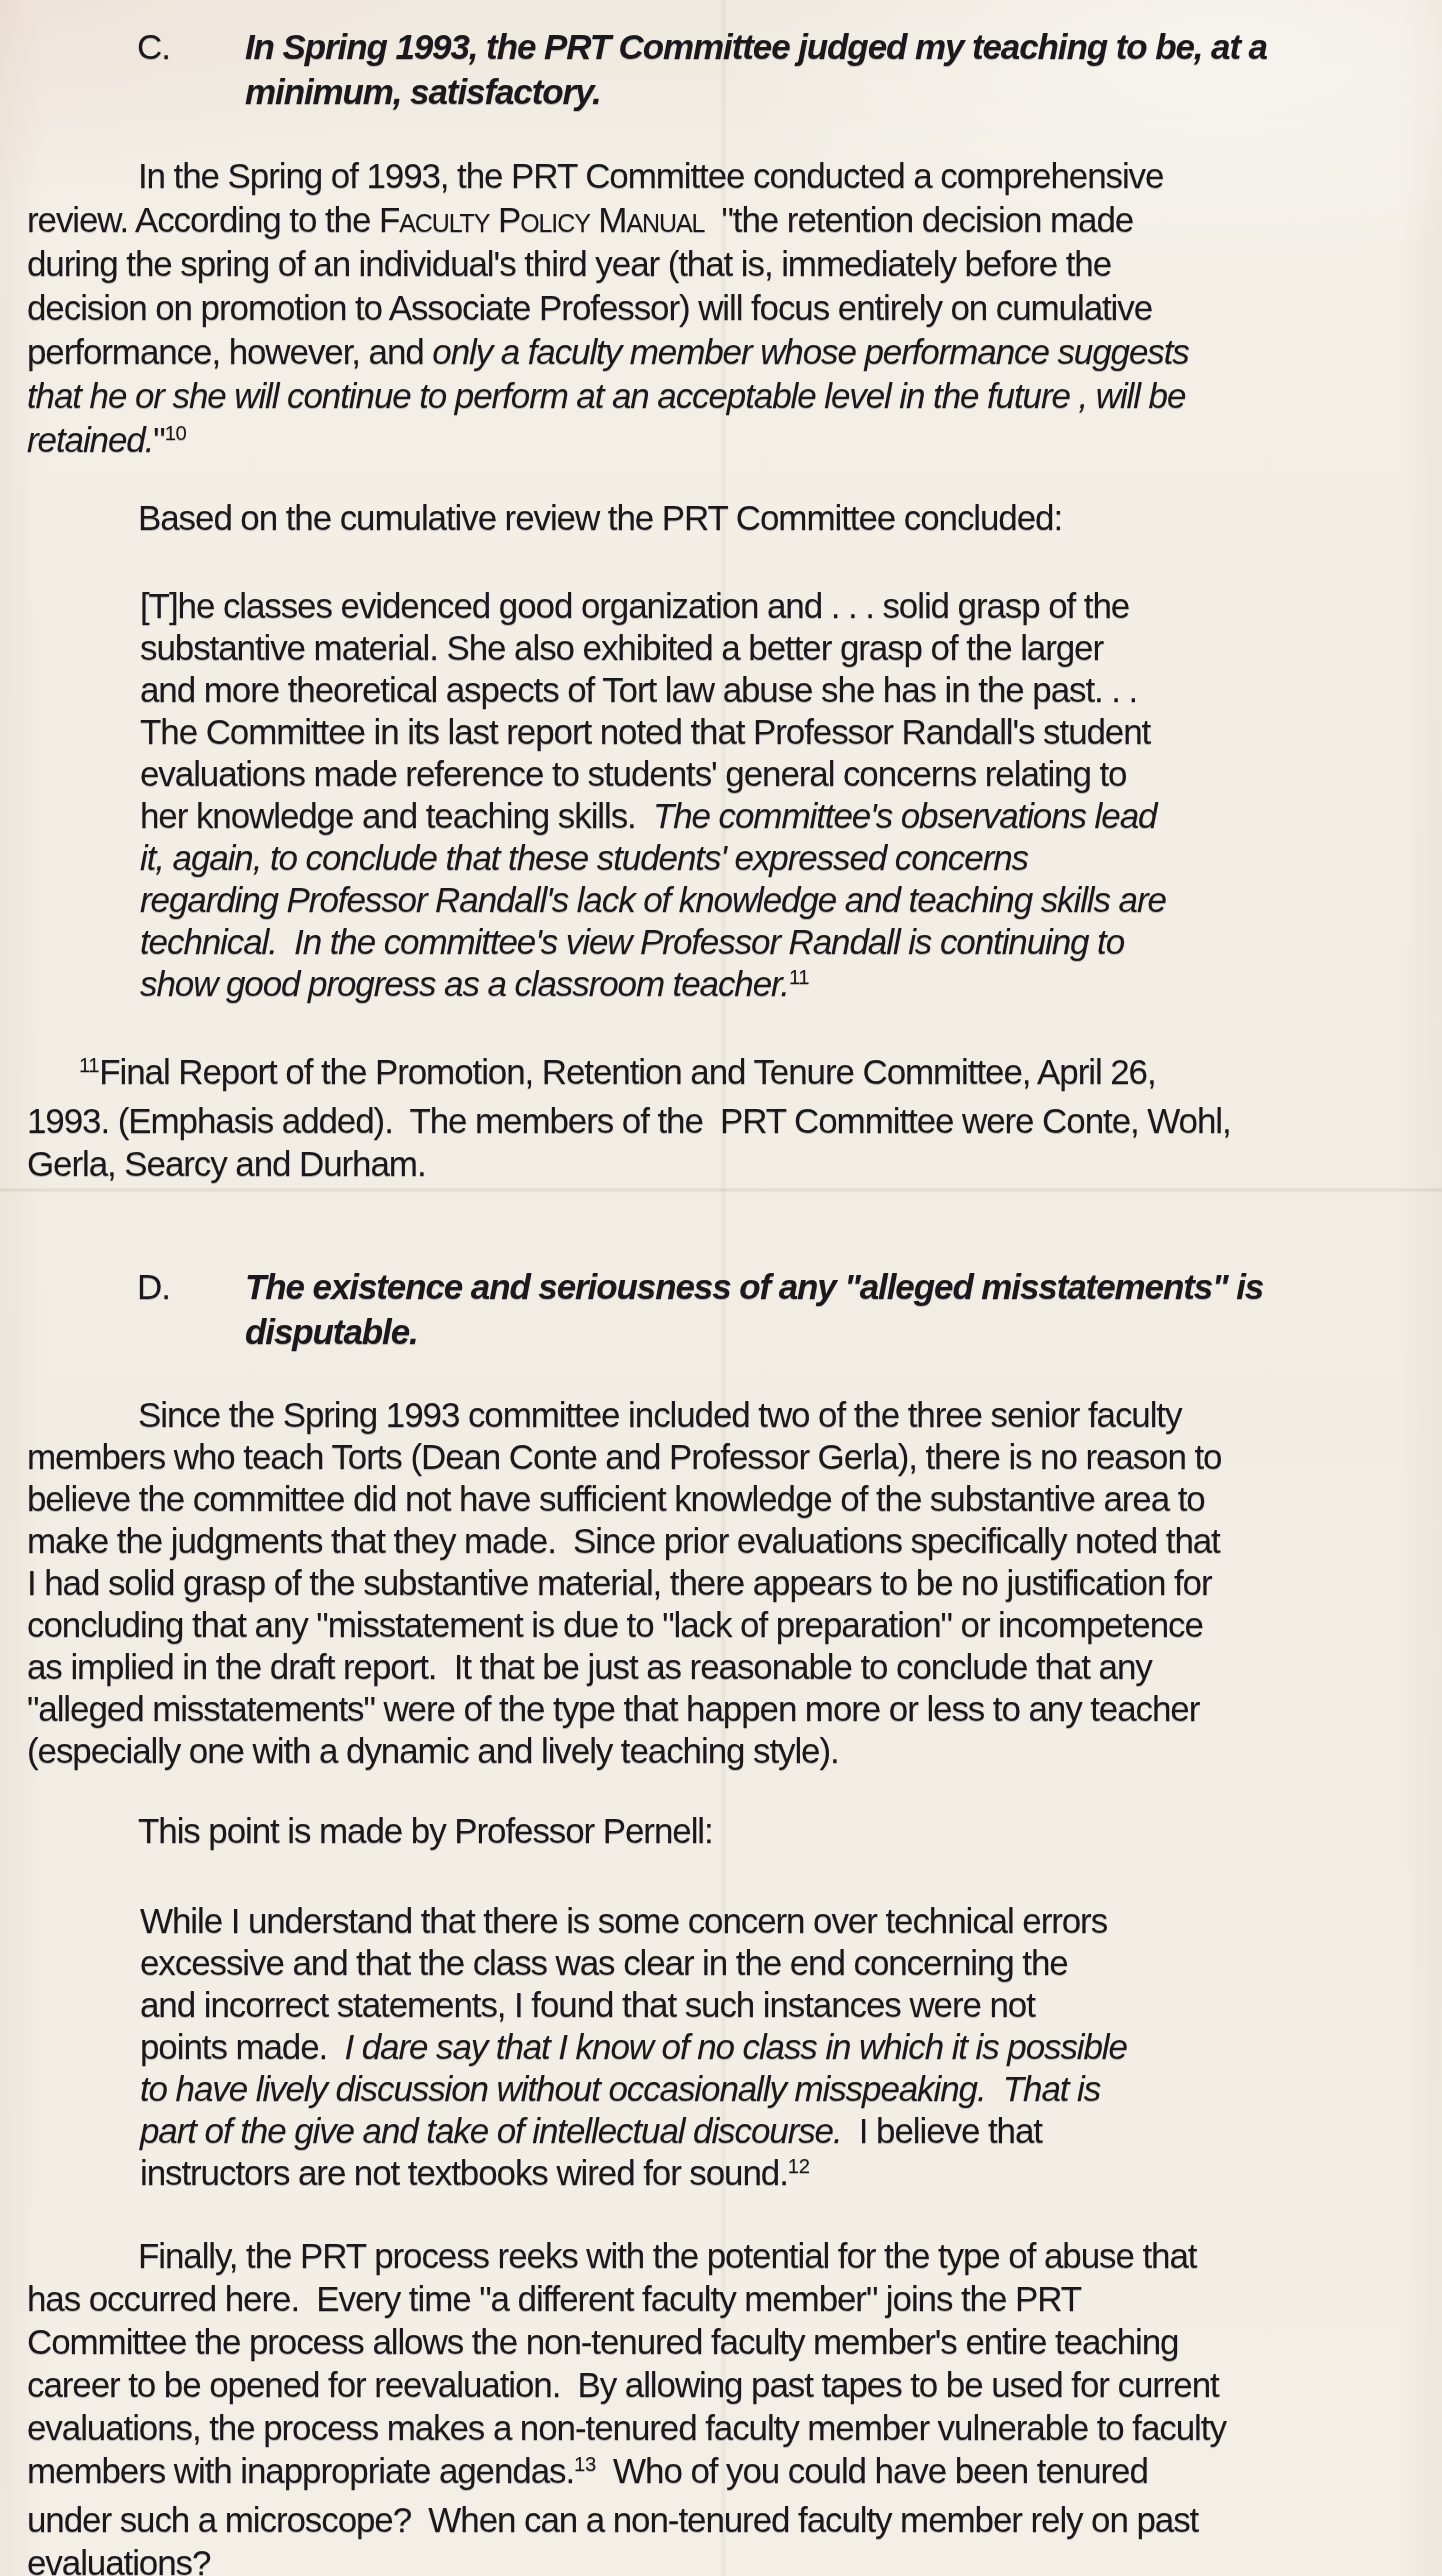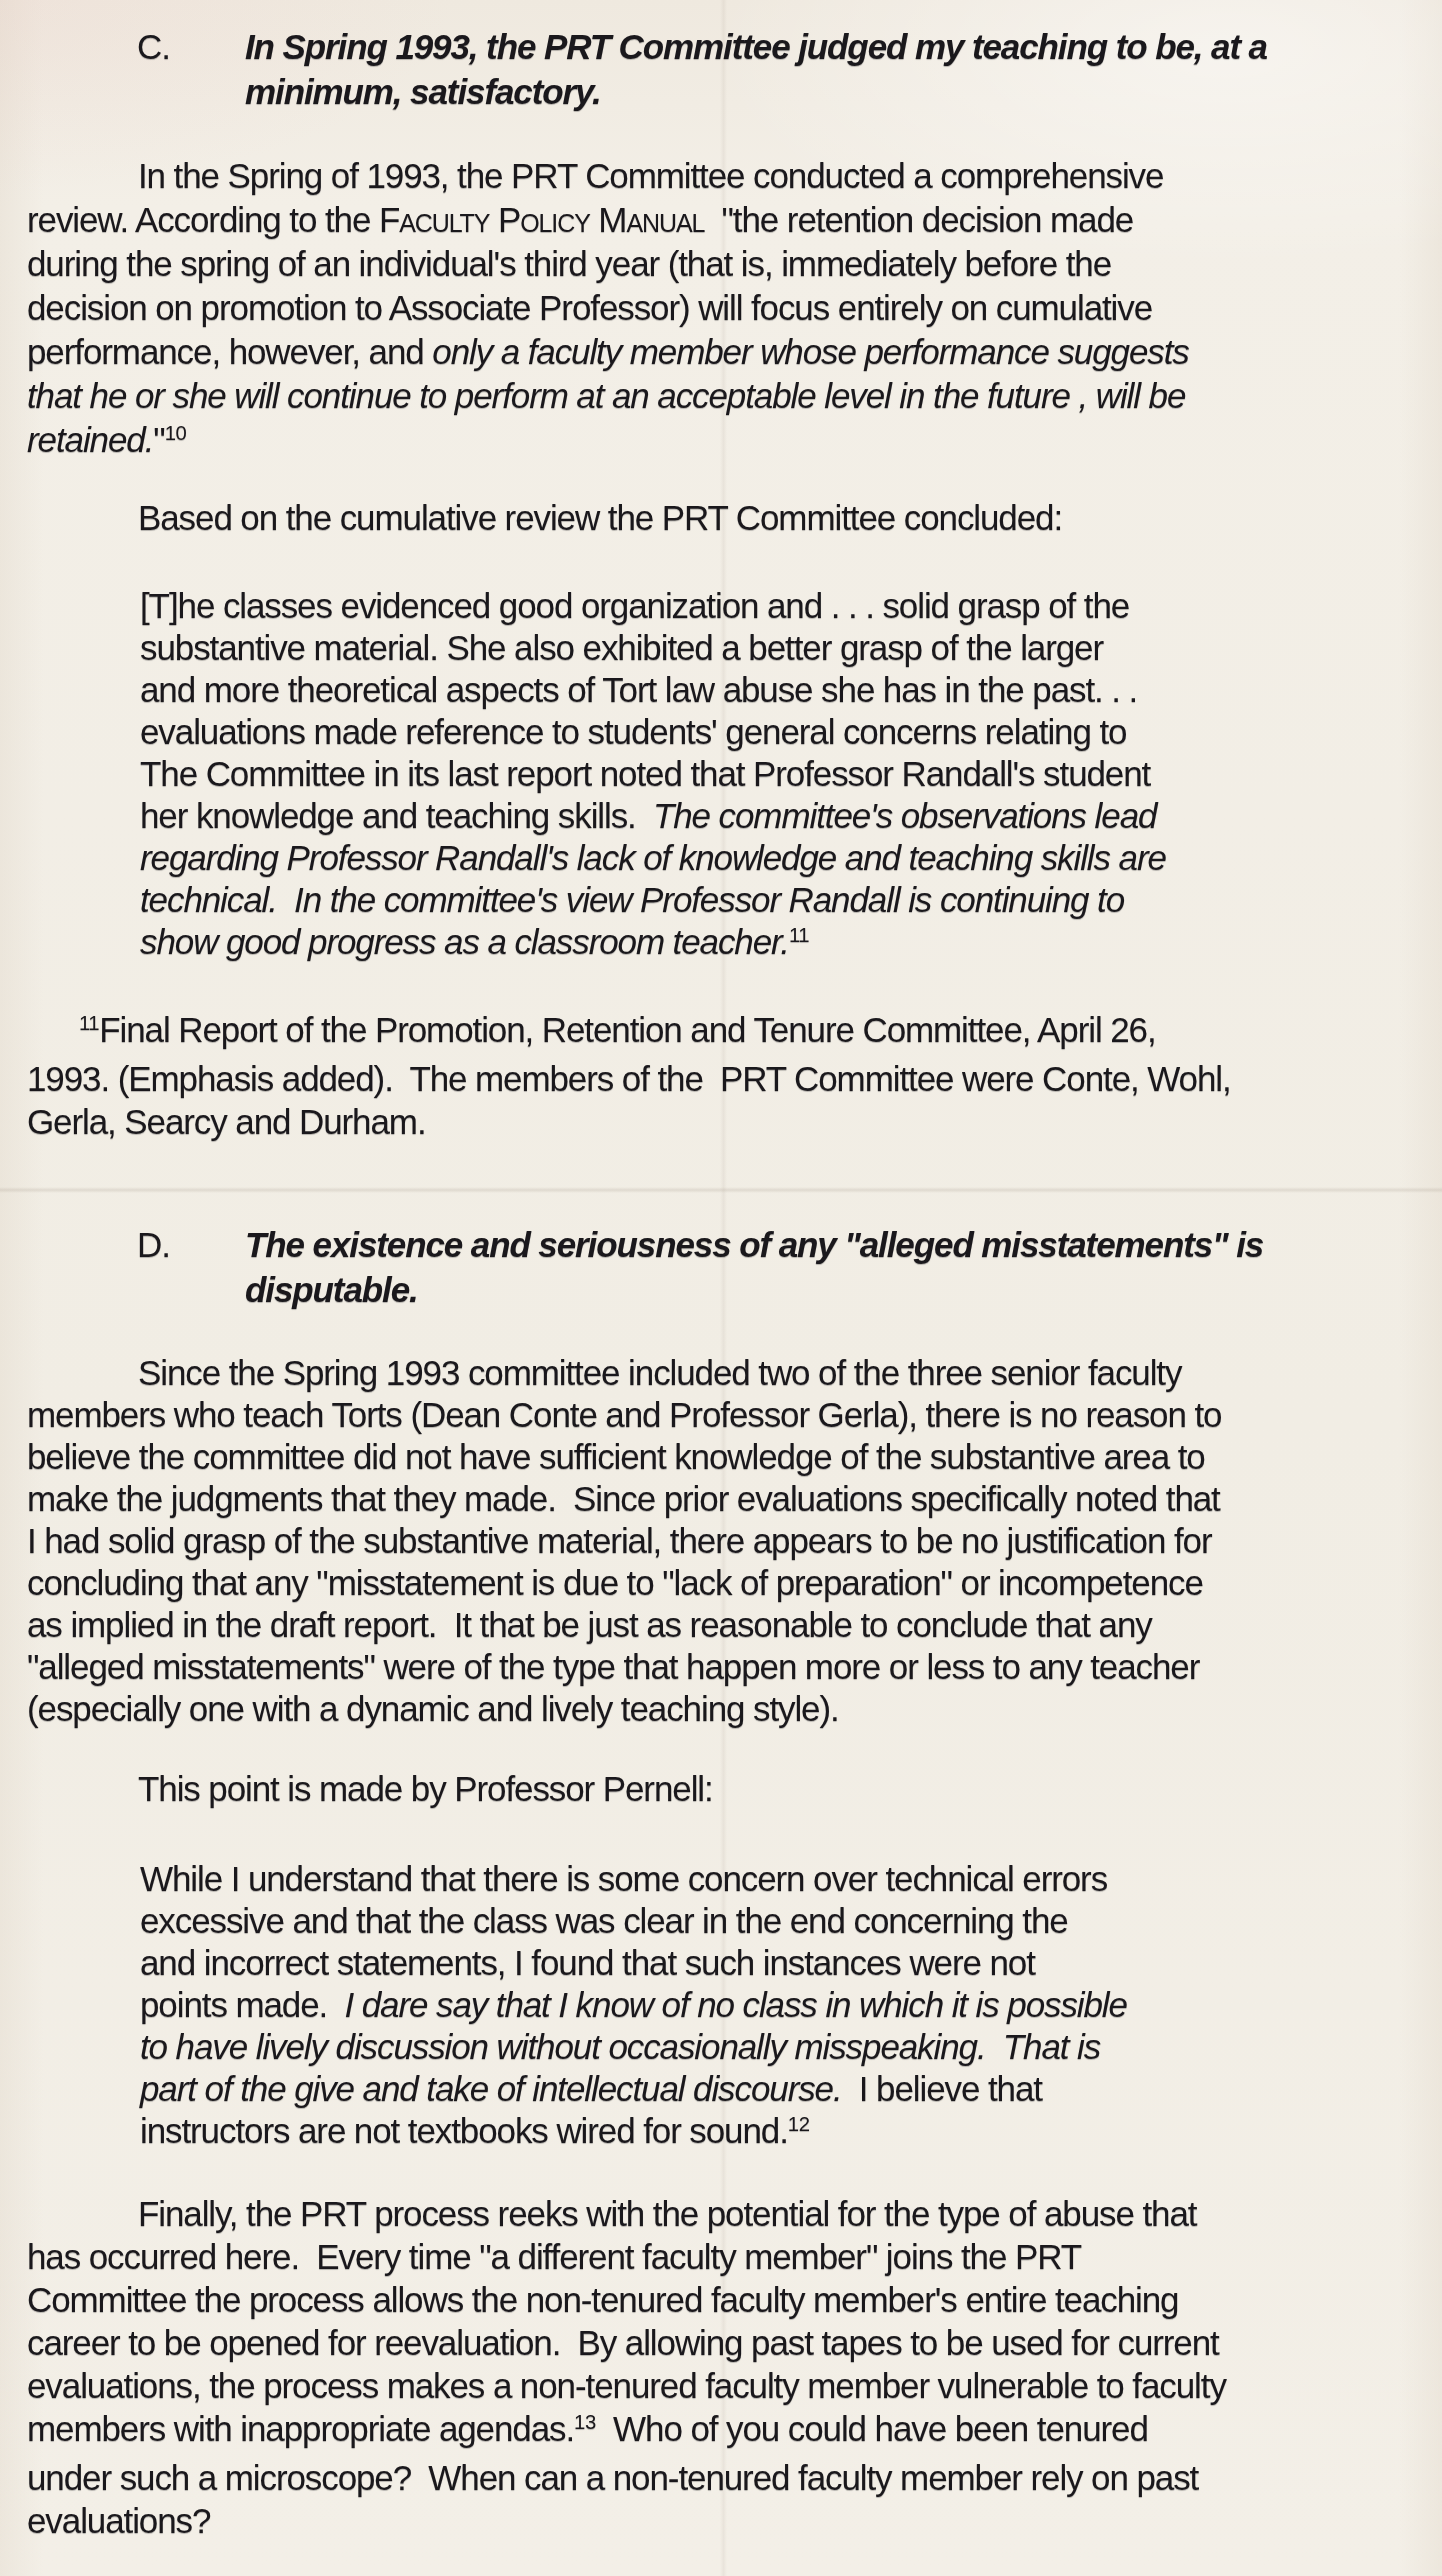--- a/index.html
+++ b/index.html
@@ -79,23 +79,24 @@
         <div class="line"><span class="i">that he or she will continue to perform at an acceptable level in the future , will be</span></div>
         <div class="line"><span class="i">retained.</span><span>"</span><span class="sup">10</span></div>
       </div>
       <div class="block para b2 indent">
         <div class="line"><span>Based on the cumulative review the PRT Committee concluded:</span></div>
       </div>
       <div class="block quote b3">
         <div class="line"><span>[T]he classes evidenced good organization and . . . solid grasp of the</span></div>
         <div class="line"><span>substantive material. She also exhibited a better grasp of the larger</span></div>
         <div class="line"><span>and more theoretical aspects of Tort law abuse she has in the past. . .</span></div>
+        <div class="line"><span>The Committee in its last report noted that Professor Randall's student</span></div>
         <div class="line"><span>evaluations made reference to students' general concerns relating to</span></div>
-        <div class="line"><span>The Committee in its last report noted that Professor Randall's student</span></div>
         <div class="line"><span>her knowledge and teaching skills.  </span><span class="i">The committee's observations lead</span></div>
+        <div class="line"><span class="i">it, again, to conclude that these students' expressed concerns</span></div>
         <div class="line"><span class="i">regarding Professor Randall's lack of knowledge and teaching skills are</span></div>
         <div class="line"><span class="i">technical.  In the committee's view Professor Randall is continuing to</span></div>
         <div class="line"><span class="i">show good progress as a classroom teacher.</span><span class="sup">11</span></div>
       </div>
       <div class="block footnote b4">
         <div class="line"><span class="sup">11</span><span>Final Report of the Promotion, Retention and Tenure Committee, April 26,</span></div>
         <div class="line"><span>1993. (Emphasis added).  The members of the  PRT Committee were Conte, Wohl,</span></div>
         <div class="line"><span>Gerla, Searcy and Durham.</span></div>
       </div>
       <div class="block heading b5">

